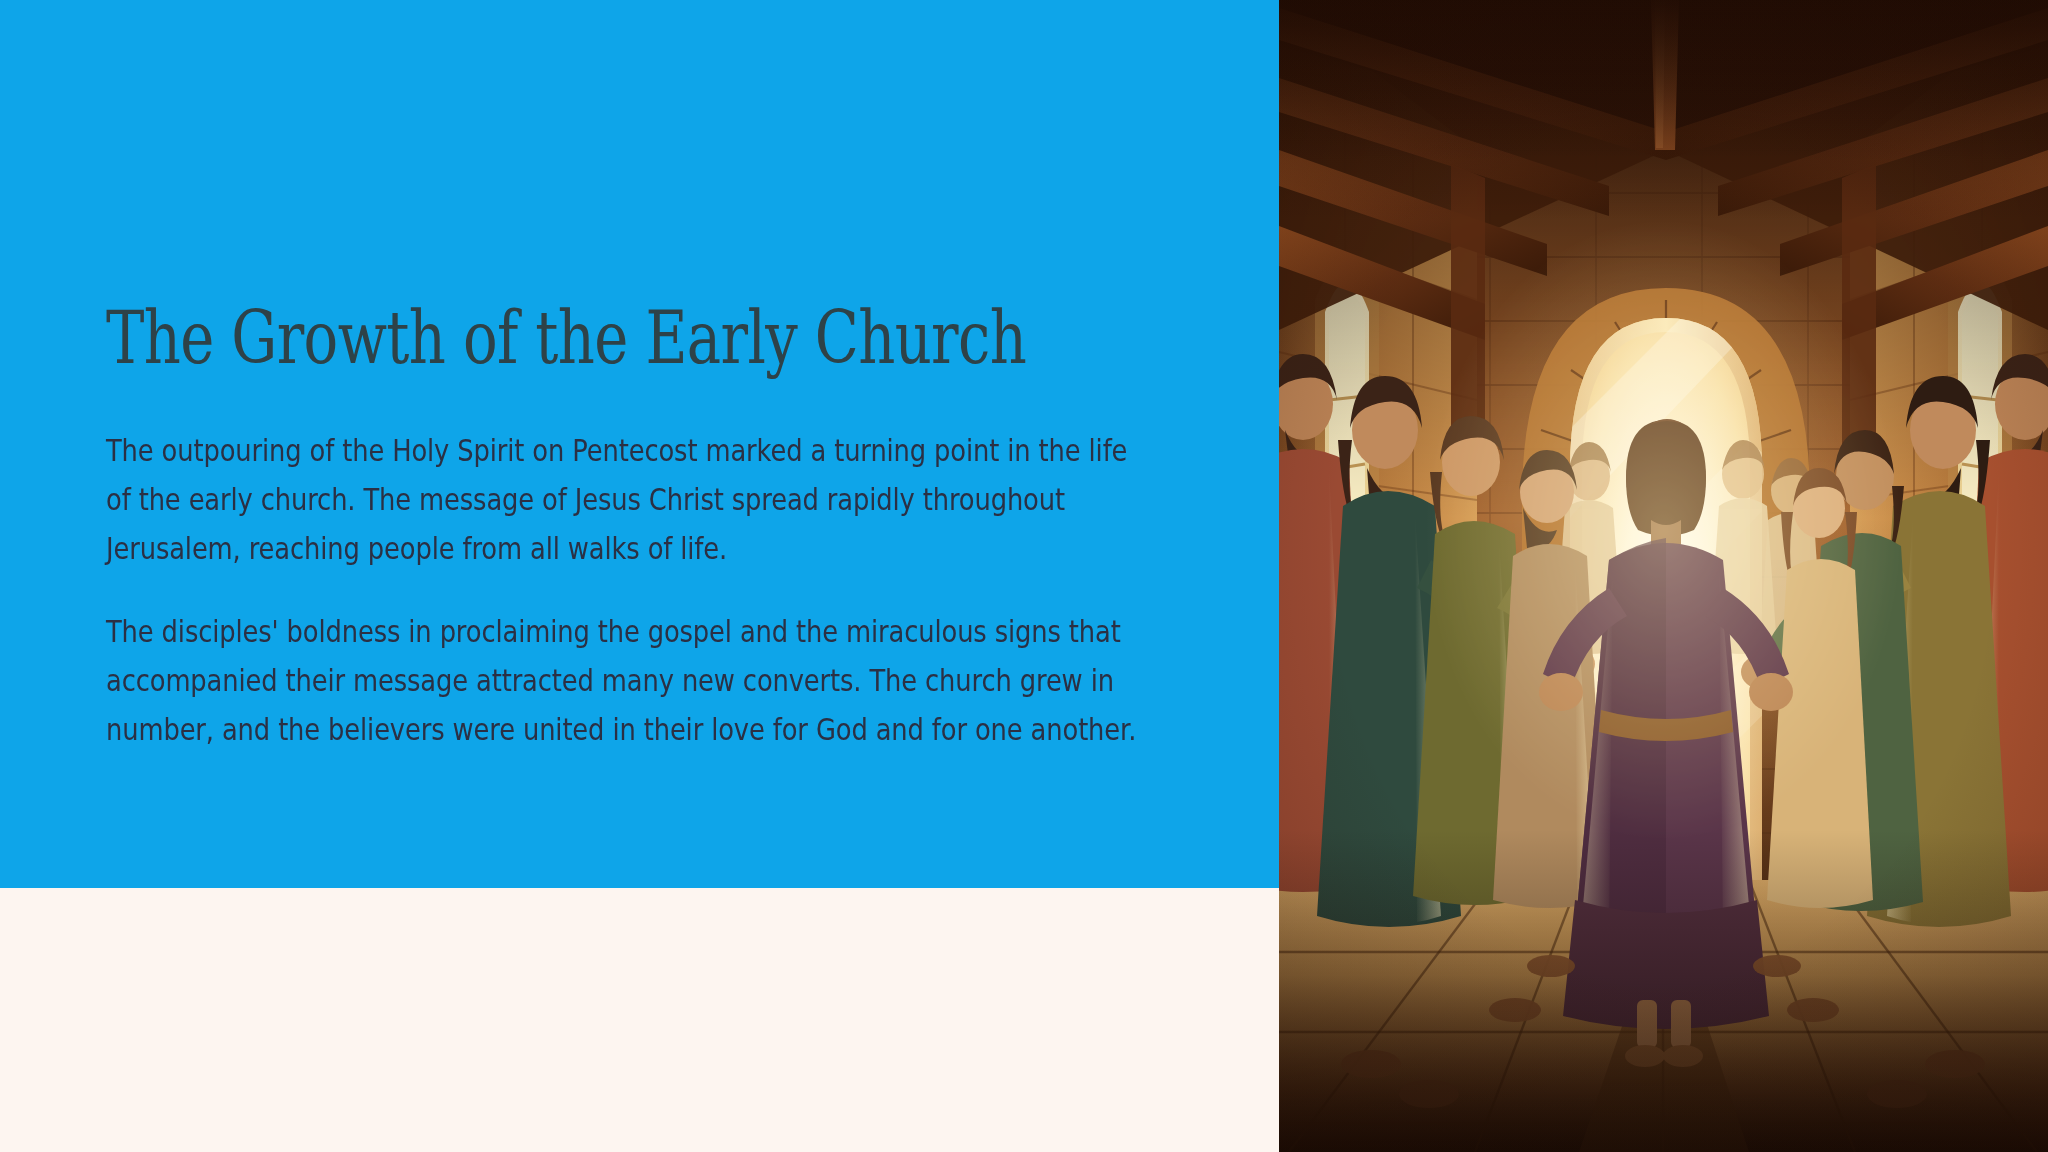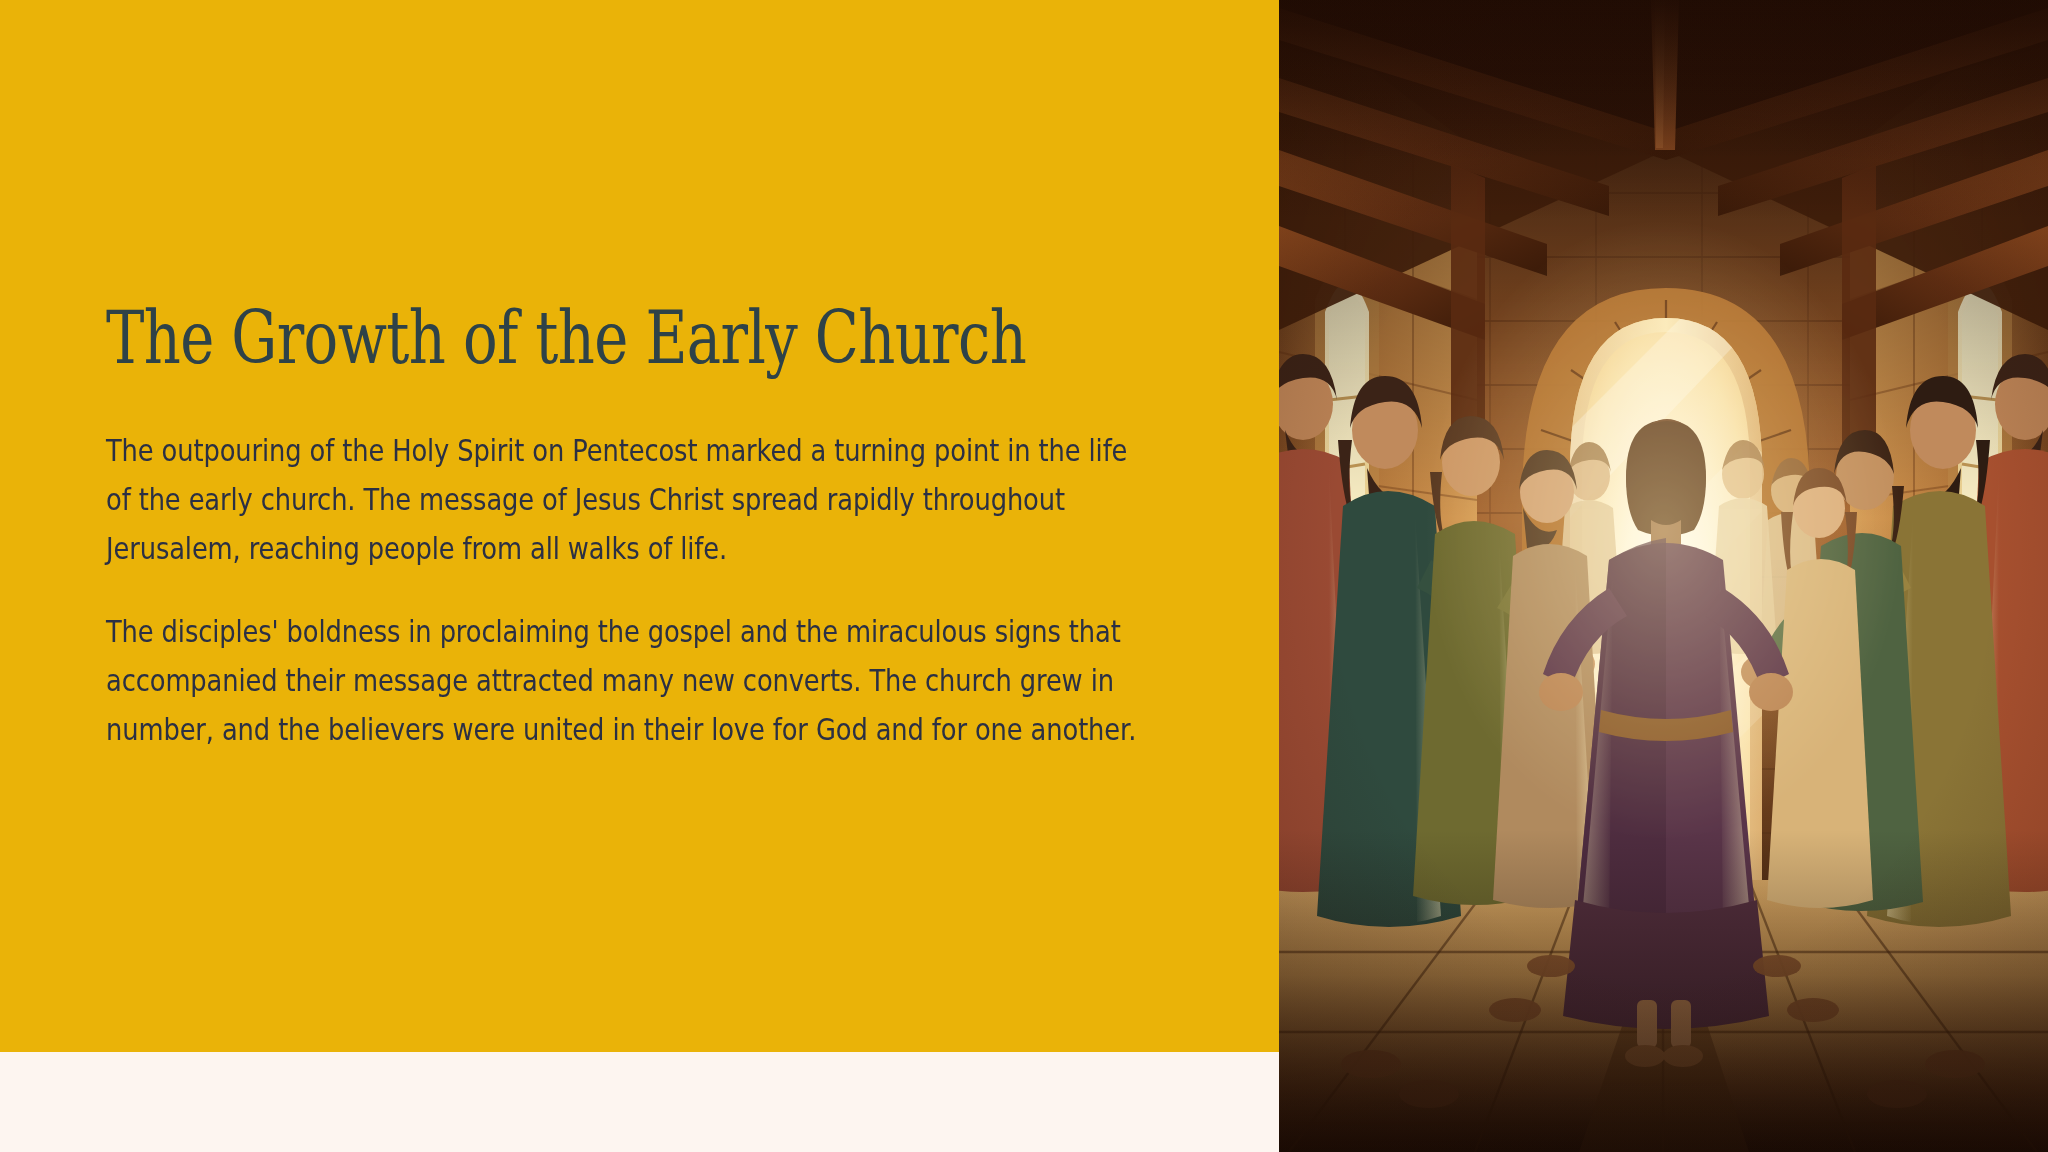--- a/index.html
+++ b/index.html
@@ -21,22 +21,22 @@
     width: 2048px;
     height: 1152px;
     display: flex;
     background: #fdf5f0;
   }
 
   
   .text-panel {
     position: relative;
     width: 1279px;
-    height: 1052px;
-    background: #eab308;
+    height: 888px;
+    background: #0ea5e9;
     flex: 0 0 1279px;
   }
 
   .text-inner {
     position: absolute;
     left: 106px;
     top: 300px;
     width: 1080px;
   }
 

